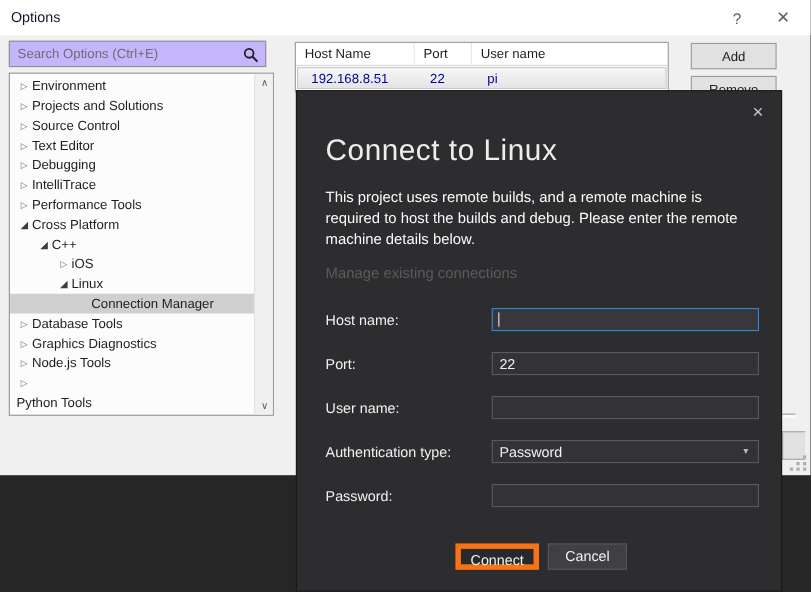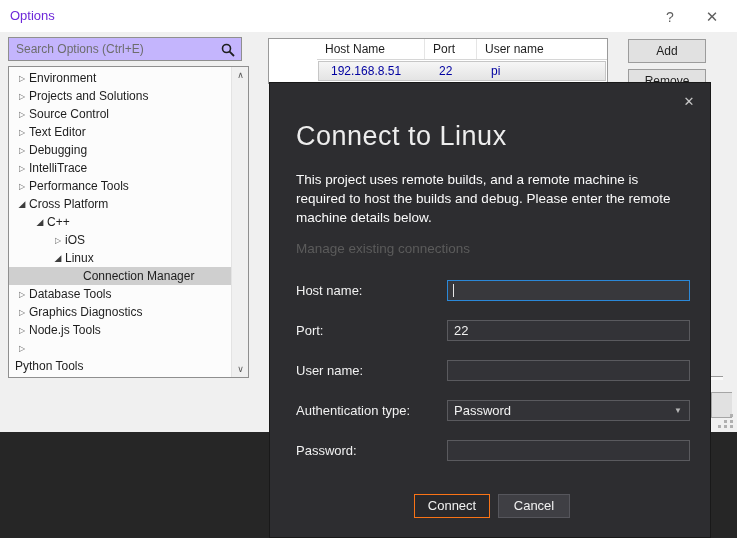--- a/index.html
+++ b/index.html
@@ -13,21 +13,21 @@
 
   
   .options-window {
     position:absolute; left:0; top:0; width:737px; height:432px;
     background:#f0f0f0;
   }
   .titlebar {
     position:absolute; left:0; top:0; width:100%; height:32px; background:#ffffff;
   }
   .titlebar-title {
-    position:absolute; left:10px; top:8px; font-size:13px; color:#6d28d9;
+    position:absolute; left:10px; top:8px; font-size:13px; color:#0f172a;
   }
   .titlebar-btn {
     position:absolute; top:6px; width:30px; height:22px; text-align:center;
     font-size:14px; color:#5f5f5f; line-height:22px; cursor:default;
   }
   .btn-help  { right:52px; }
   .btn-close { right:10px; font-size:15px; }
 
   
   .search-box {
@@ -69,21 +69,21 @@
   .scroll-arrow {
     position:absolute; left:0; width:17px; height:16px; text-align:center;
     font-size:9px; color:#5a5a5a; line-height:16px;
   }
   .scroll-up { top:0; }
   .scroll-down { bottom:0; }
 
   
   .grid {
     position:absolute; left:268px; top:38px; width:340px; height:46px;
-    background:#ffffff; border:1px solid #9a9a9a;padding-left:48px;
+    background:#ffffff; border:1px solid #9a9a9a;
   }
   .grid-header { display:flex; height:21px; border-bottom:1px solid #d6d6d6; }
   .grid-hcell {
     font-size:12px; color:#1e1e1e; padding:3px 0 0 8px;
     border-right:1px solid #e5e5e5; overflow:hidden;
   }
   .gc-host { width:108px; }
   .gc-port { width:52px; }
   .gc-user { flex:1; border-right:none; }
   .grid-row {
@@ -155,21 +155,21 @@
   .combo {
     display:flex; align-items:center; justify-content:space-between; cursor:default;
   }
   .combo-value { font-size:13px; color:#f1f1f1; padding-left:6px; }
   .combo-arrow { font-size:8px; color:#b6b6b6; padding-right:7px; }
   .modal-btn {
     position:absolute; top:411px; height:24px;
     font-size:13px; color:#f1f1f1; text-align:center; line-height:22px; cursor:default;
   }
   .btn-connect {
-    left:144px; width:76px; background:#29292c; border:1px solid #f97316;
+    left:144px; width:76px; background:#29292c; border:5px solid #f97316;
   }
   .btn-cancel {
     left:228px; width:72px; background:#3f3f44; border:1px solid #56565c;
   }
 </style>
 </head>
 <body>
 
 <div class="options-window">
 

